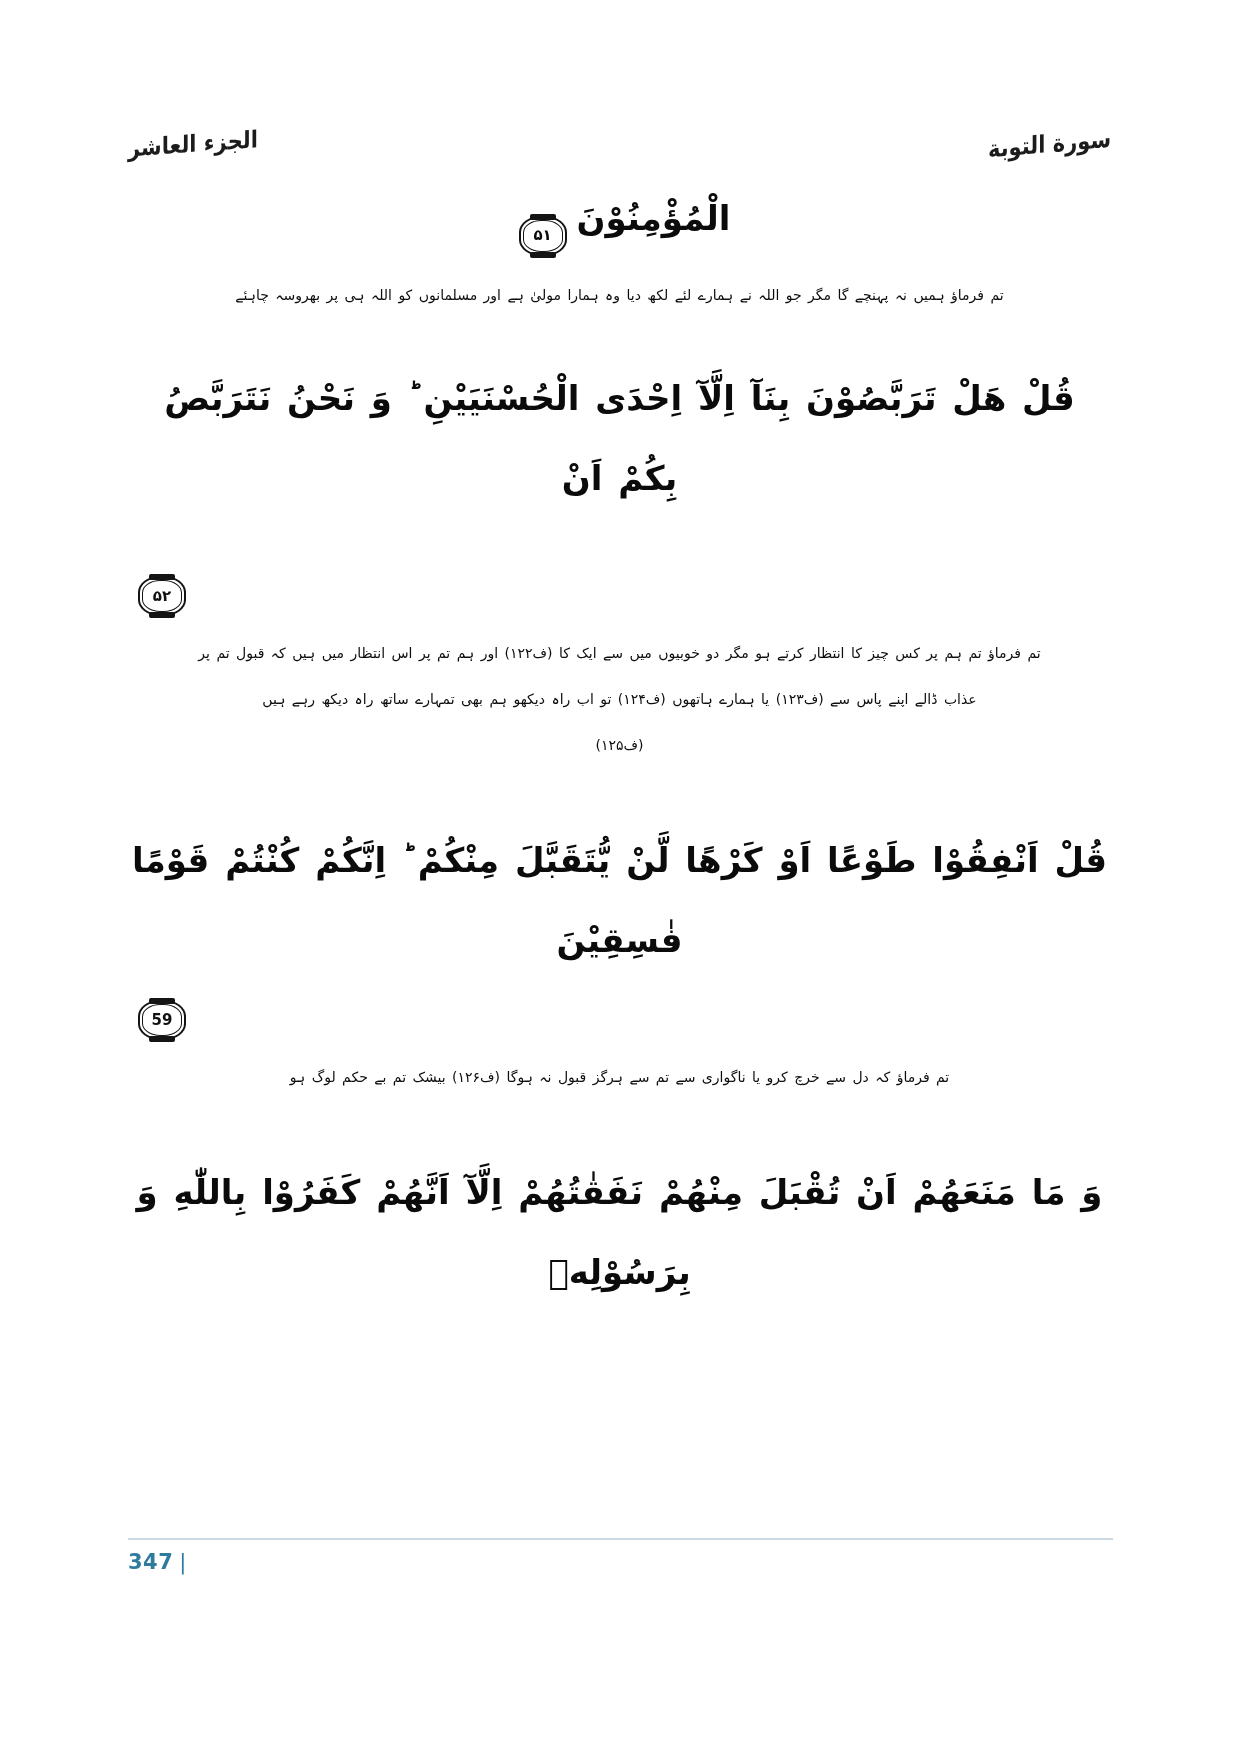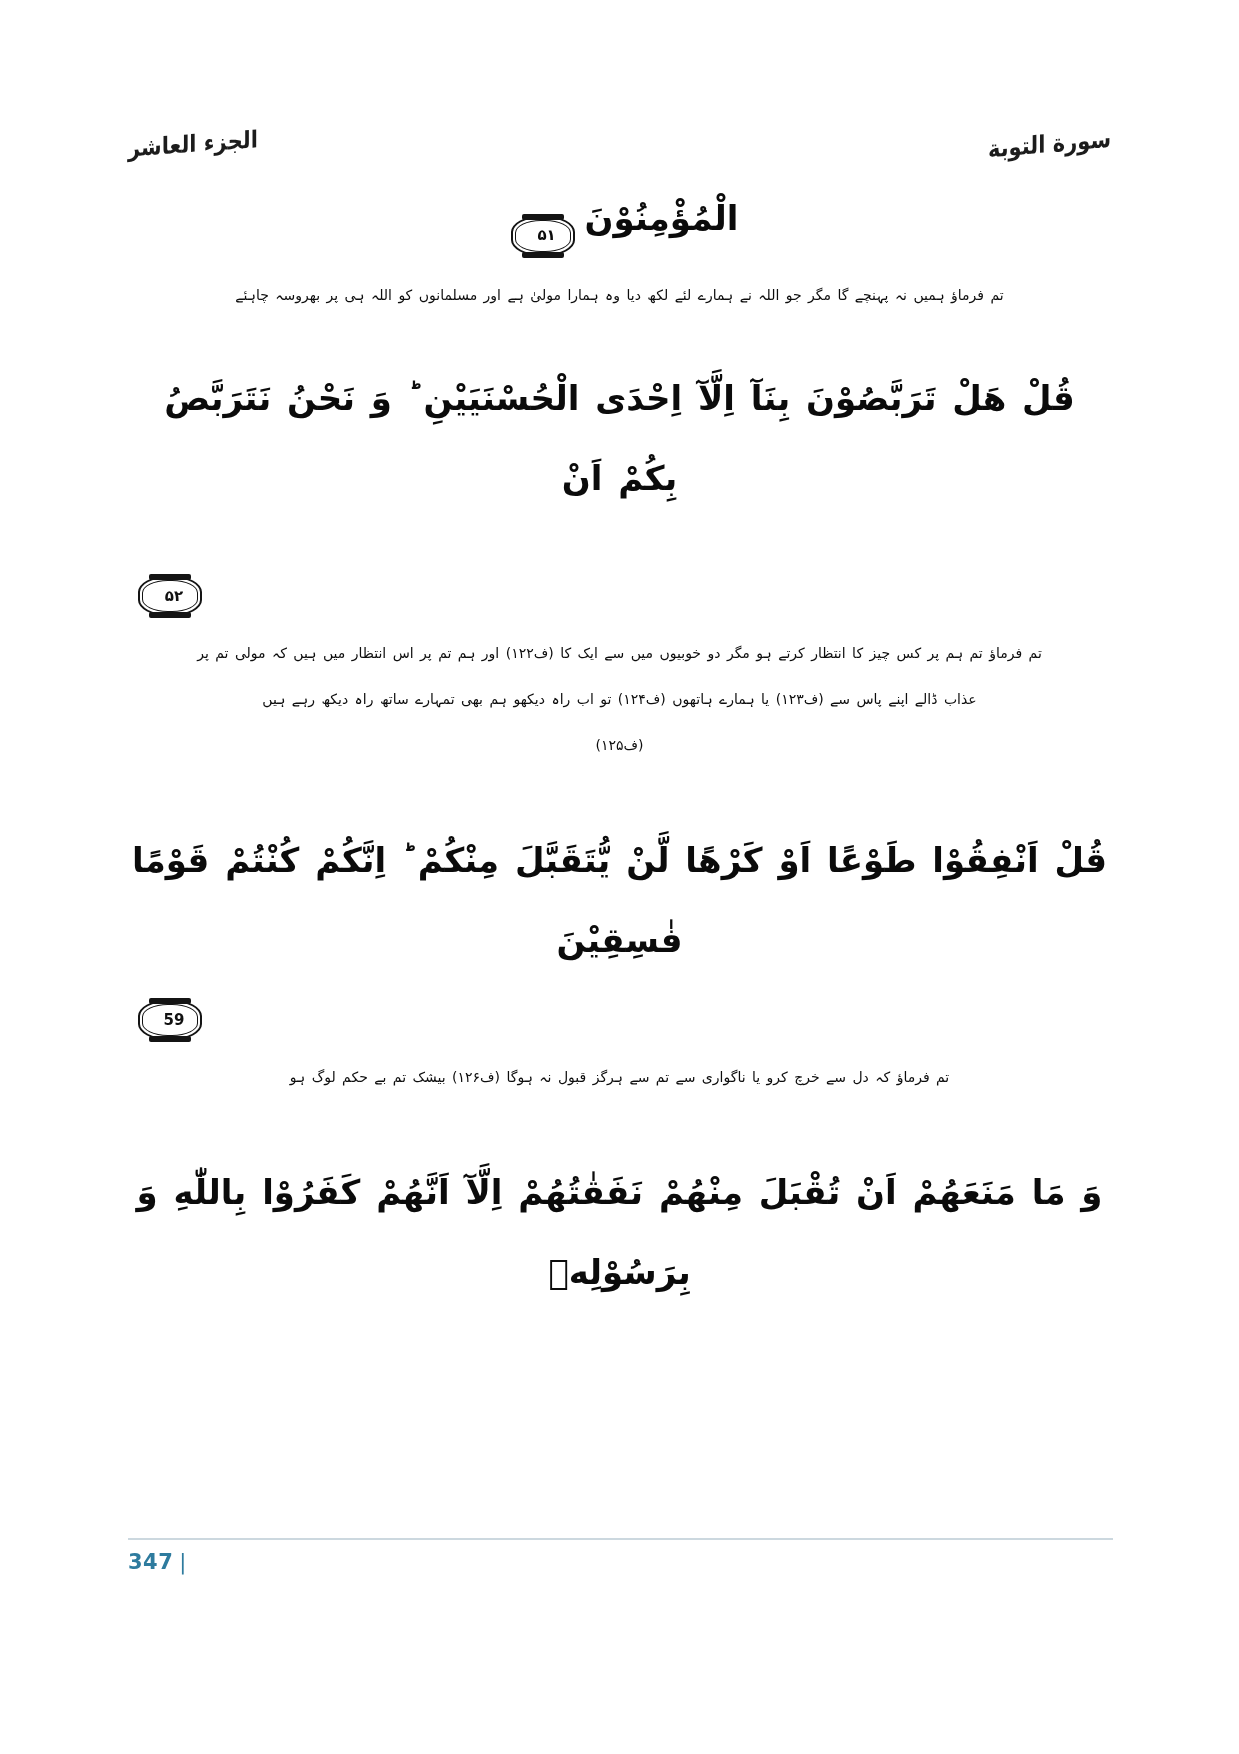--- a/index.html
+++ b/index.html
@@ -36,22 +36,22 @@
   }
   .v51 { margin-top:22px; }
   .v52 { margin-top:40px; }
   .v53 { margin-top:52px; }
   .v54 { margin-top:52px; }
 
   
   .ayah-marker {
     position:relative;
     display:inline-flex; align-items:center; justify-content:center;
-    width:56px; height:40px;
-    margin:0 10px; vertical-align:-10px;padding-left:8px;
+    width:48px; height:40px;
+    margin:0 10px; vertical-align:-10px;
   }
   .ayah-marker .ring {
     position:absolute; inset:0;
     border:2px solid #141414; border-radius:46% / 40%;
   }
   .ayah-marker .ring::before {
     content:""; position:absolute; inset:2px;
     border:1px solid #141414; border-radius:46% / 40%;
   }
   .ayah-marker::before, .ayah-marker::after {
@@ -112,21 +112,21 @@
       <div class="arabic-line">
         <span>قُلْ هَلْ تَرَبَّصُوْنَ بِنَآ اِلَّآ اِحْدَى الْحُسْنَيَيْنِ ؕ وَ نَحْنُ نَتَرَبَّصُ بِكُمْ اَنْ</span>
       </div>
       <div class="ayah-row">
         <span class="ayah-marker">
             <span class="ring"></span>
             <span class="num">۵۲</span>
           </span>
       </div>
       <div class="urdu-block">
-        <div class="urdu-line">تم فرماؤ تم ہم پر کس چیز کا انتظار کرتے ہو مگر دو خوبیوں میں سے ایک کا (ف۱۲۲) اور ہم تم پر اس انتظار میں ہیں کہ مولی تم پر</div>
+        <div class="urdu-line">تم فرماؤ تم ہم پر کس چیز کا انتظار کرتے ہو مگر دو خوبیوں میں سے ایک کا (ف۱۲۲) اور ہم تم پر اس انتظار میں ہیں کہ قبول تم پر</div>
         <div class="urdu-line">عذاب ڈالے اپنے پاس سے (ف۱۲۳) یا ہمارے ہاتھوں (ف۱۲۴) تو اب راہ دیکھو ہم بھی تمہارے ساتھ راہ دیکھ رہے ہیں</div>
         <div class="urdu-line">(ف۱۲۵)</div>
       </div>
     </section>
 
     <section class="v53">
       <div class="arabic-line">
         <span>قُلْ اَنْفِقُوْا طَوْعًا اَوْ كَرْهًا لَّنْ يُّتَقَبَّلَ مِنْكُمْ ؕ اِنَّكُمْ كُنْتُمْ قَوْمًا فٰسِقِيْنَ</span>
       </div>
       <div class="ayah-row tight">

